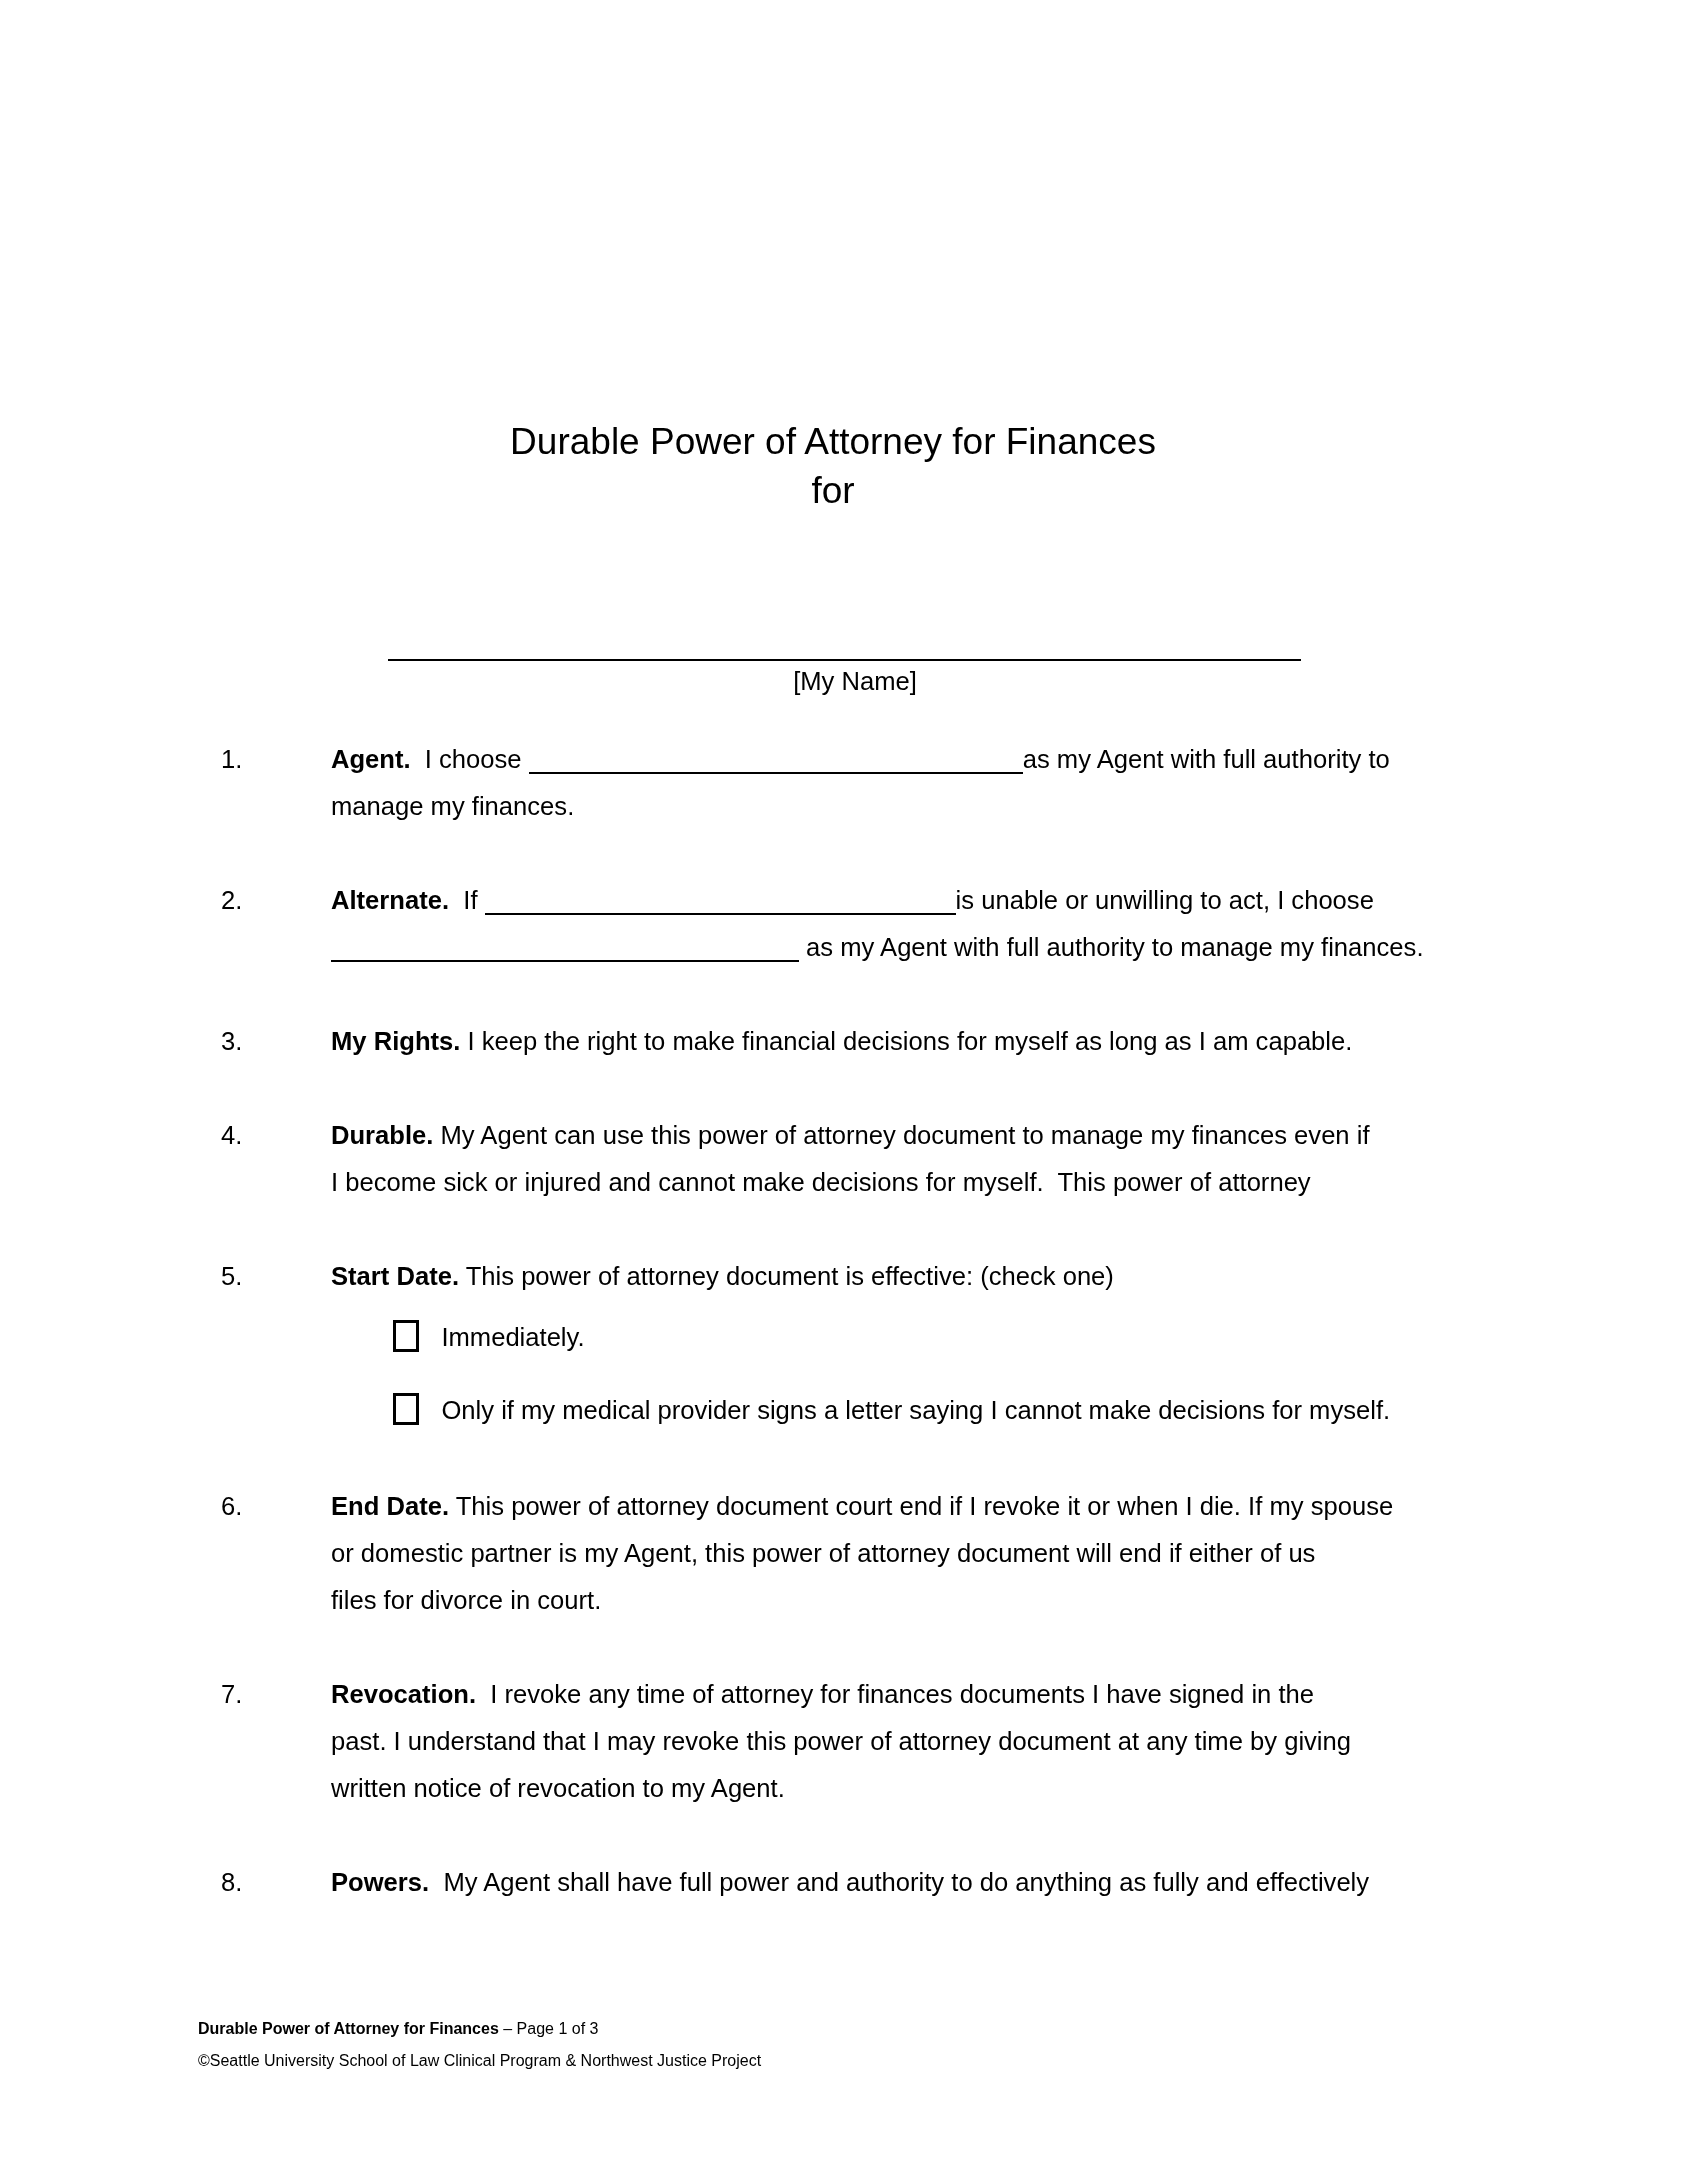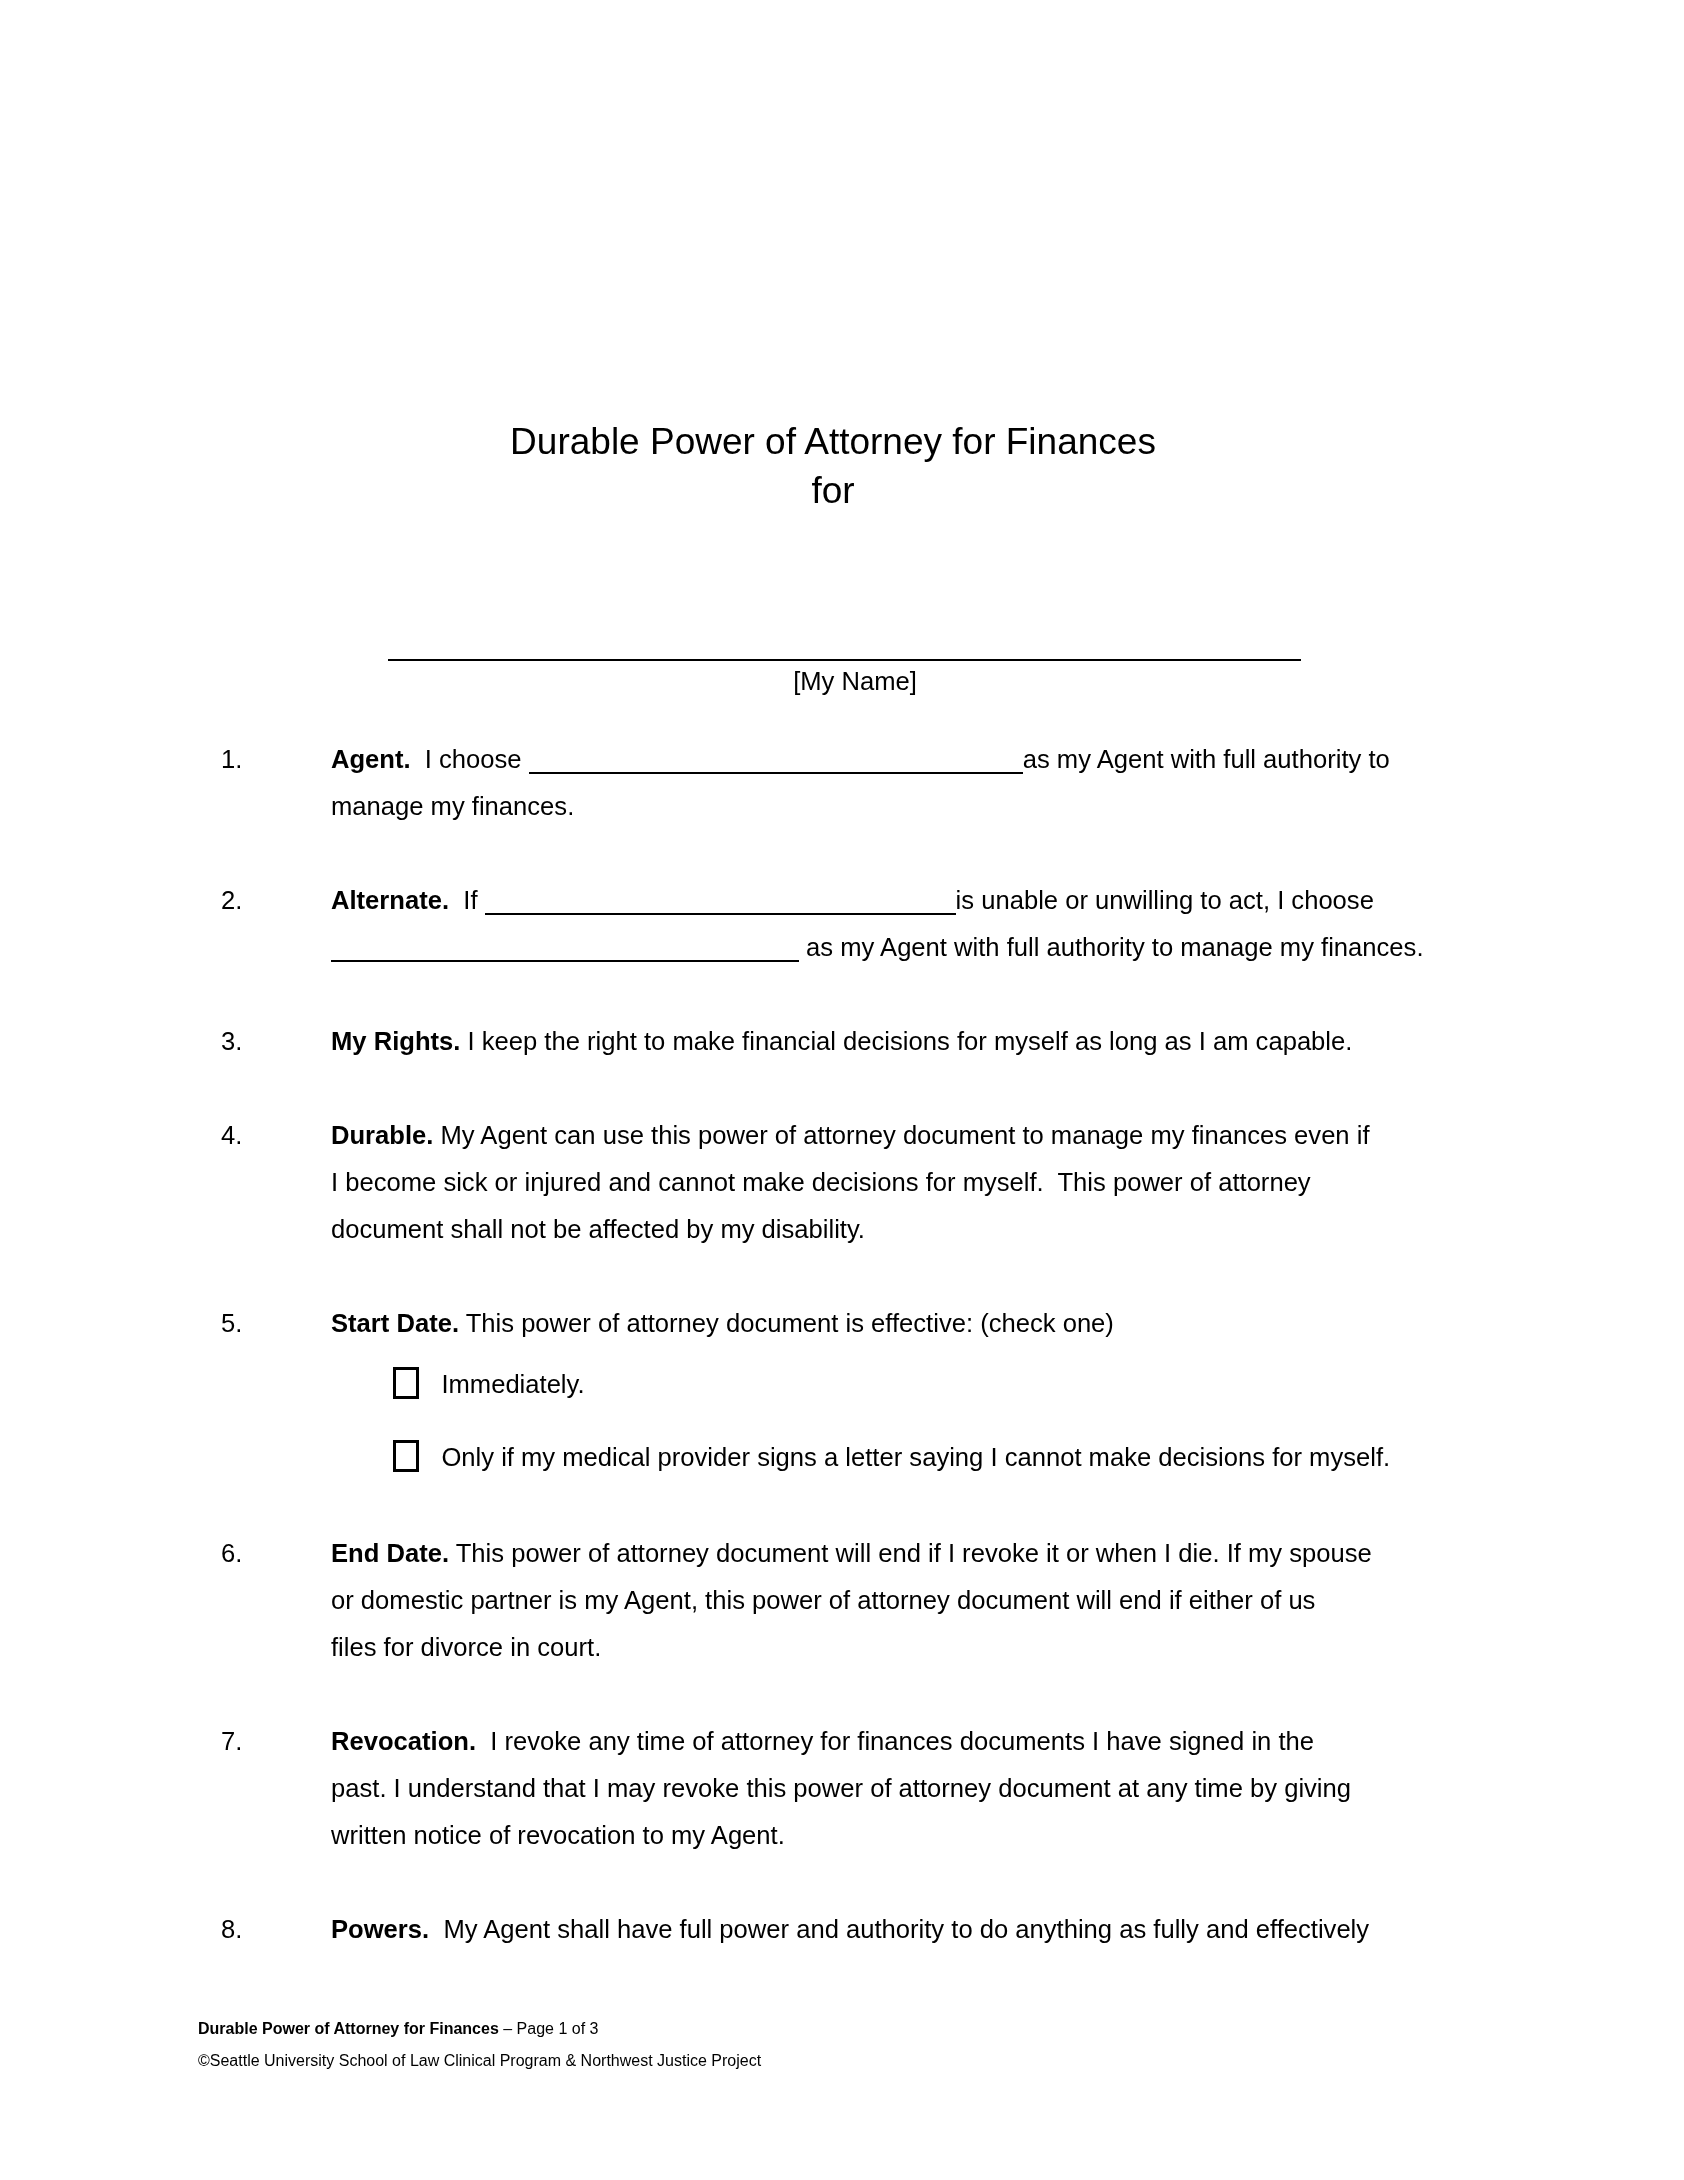--- a/index.html
+++ b/index.html
@@ -96,34 +96,34 @@
       <div class="body"><span class="term t">Alternate.</span><span class="t">  If </span><span class="blank blank-alt1"></span><span class="t">is unable or unwilling to act, I choose</span><br><span class="blank blank-alt2"></span><span class="t"> as my Agent with full authority to manage my finances.</span></div>
     </div>
 
     <div class="item">
       <span class="num t">3.</span>
       <div class="body"><span class="term t">My Rights.</span><span class="t"> I keep the right to make financial decisions for myself as long as I am capable.</span></div>
     </div>
 
     <div class="item">
       <span class="num t">4.</span>
-      <div class="body"><span class="term t">Durable.</span><span class="t"> My Agent can use this power of attorney document to manage my finances even if</span><br><span class="t">I become sick or injured and cannot make decisions for myself.  This power of attorney</span><br><span class="t">document shall not be affected by my disability.</span></div>
+      <div class="body"><span class="term t">Durable.</span><span class="t"> My Agent can use this power of attorney document to manage my finances even if</span><br><span class="t">I become sick or injured and cannot make decisions for myself.  This power of attorney</span><br></div>
     </div>
 
     <div class="item">
       <span class="num t">5.</span>
       <div class="body"><span class="term t">Start Date.</span><span class="t"> This power of attorney document is effective: (check one)</span>
         <div class="check-row first"><span class="checkbox"></span><span class="t">Immediately.</span></div>
         <div class="check-row second"><span class="checkbox"></span><span class="t">Only if my medical provider signs a letter saying I cannot make decisions for myself.</span></div>
       </div>
     </div>
 
     <div class="item">
       <span class="num t">6.</span>
-      <div class="body"><span class="term t">End Date.</span><span class="t"> This power of attorney document will end if I revoke it or when I die. If my spouse</span><br><span class="t">or domestic partner is my Agent, this power of attorney document will end if either of us</span><br><span class="t">files for divorce in court.</span></div>
+      <div class="body"><span class="term t">End Date.</span><span class="t"> This power of attorney document court end if I revoke it or when I die. If my spouse</span><br><span class="t">or domestic partner is my Agent, this power of attorney document will end if either of us</span><br><span class="t">files for divorce in court.</span></div>
     </div>
 
     <div class="item">
       <span class="num t">7.</span>
       <div class="body"><span class="term t">Revocation.</span><span class="t">  I revoke any time of attorney for finances documents I have signed in the</span><br><span class="t">past. I understand that I may revoke this power of attorney document at any time by giving</span><br><span class="t">written notice of revocation to my Agent.</span></div>
     </div>
 
     <div class="item">
       <span class="num t">8.</span>
       <div class="body"><span class="term t">Powers.</span><span class="t">  My Agent shall have full power and authority to do anything as fully and effectively</span></div>

